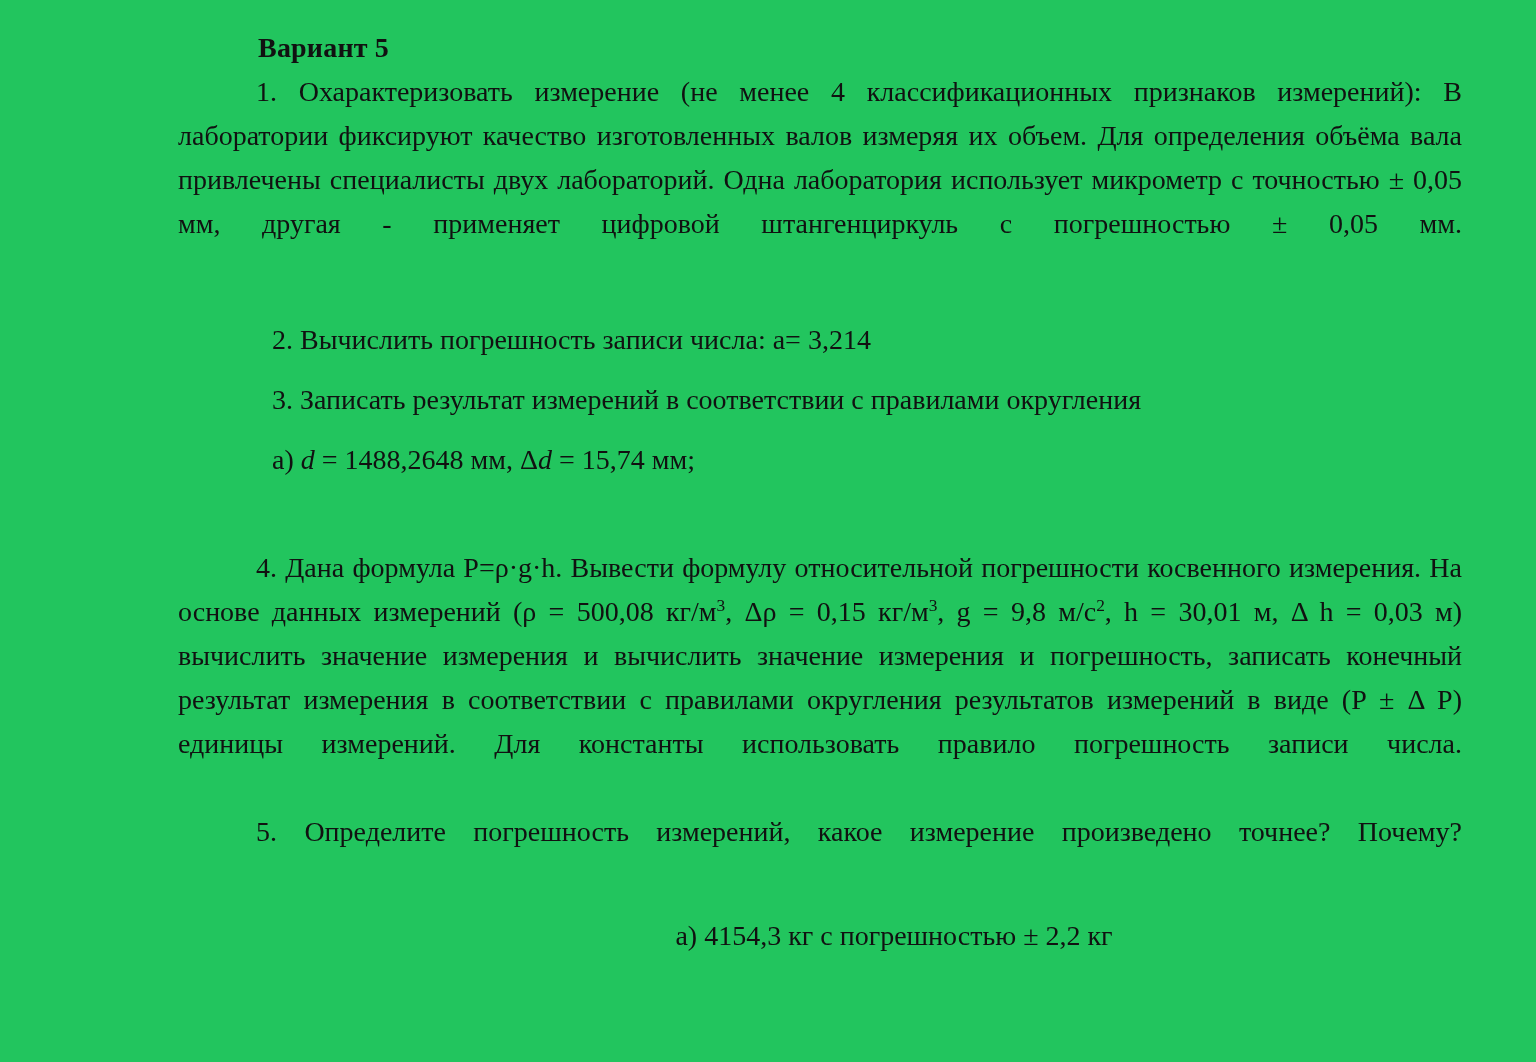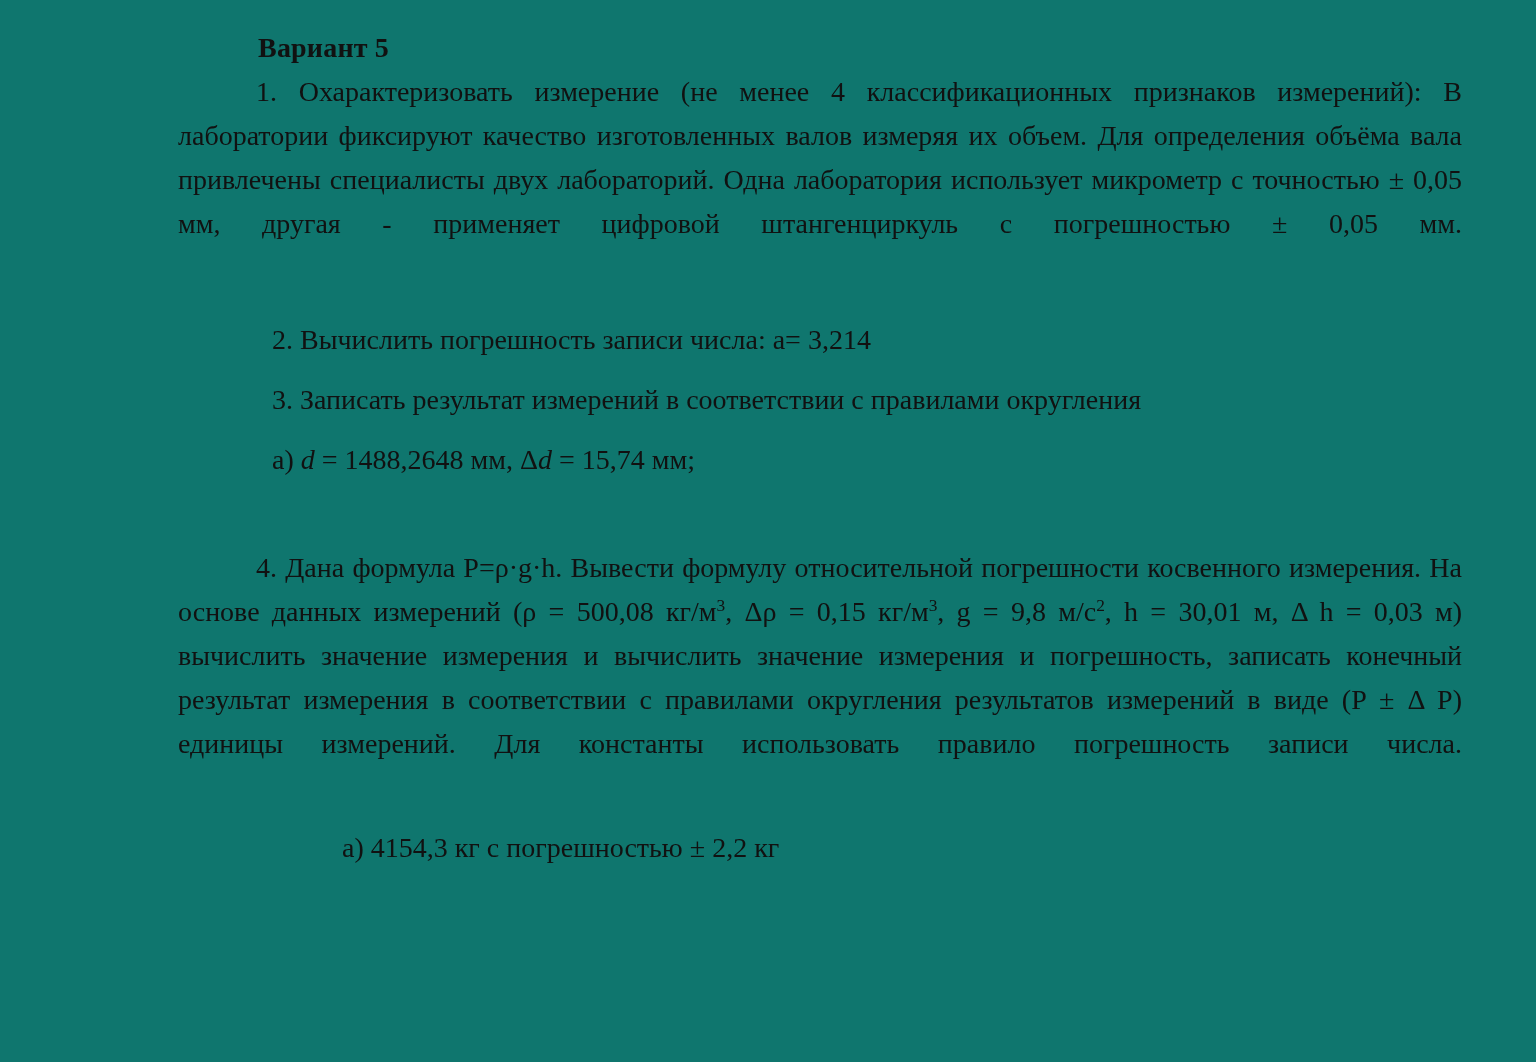--- a/index.html
+++ b/index.html
@@ -5,21 +5,21 @@
 <style>
   html, body {
     margin: 0;
     padding: 0;
     background: #ffffff;
   }
   .page {
     position: relative;
     width: 1536px;
     height: 1062px;
-    background: #0f766e;
+    background: #22c55e;
     font-family: "Liberation Serif", "DejaVu Serif", serif;
     color: #111111;
     overflow: hidden;
   }
   .content {
     position: absolute;
     left: 178px;
     top: 26px;
     width: 1284px;
   }
@@ -49,21 +49,21 @@
 
   .line {
     font-size: 28px;
     line-height: 44px;
     margin: 16px;
     text-align: left;
     white-space: nowrap;
   }
 
   .indent-sm { padding-left: 78px; }
-  .indent-lg { padding-left: 148px; }
+  .indent-lg { padding-left: 148px; text-align: center; }
 
   .gap-sm { height: 12px; }
   .gap-md { height: 22px; }
   .gap-lg { height: 26px; }
 
   i, .ital { font-style: italic; }
   sup {
     font-size: 0.62em;
     vertical-align: super;
     line-height: 0;
@@ -99,18 +99,19 @@
       <span>мм;</span>
     </p>
 
     <div class="gap-md"></div>
 
 
     <div class="gap-lg"></div>
 
     <p class="para last-justified"><span>4. Дана формула P=ρ·g·h. Вывести формулу относительной погрешности косвенного измерения. На основе данных измерений (ρ = 500,08 кг/м</span><sup>3</sup><span>, Δρ = 0,15 кг/м</span><sup>3</sup><span>, g = 9,8 м/с</span><sup>2</sup><span>, h = 30,01 м, Δ h = 0,03 м) вычислить значение измерения и вычислить значение измерения и погрешность, записать конечный результат измерения в соответствии с правилами округления результатов измерений в виде (P ± Δ P) единицы измерений. Для константы использовать правило погрешность записи числа.</span></p>
 
+    <p class="para last-justified">5. Определите погрешность измерений, какое измерение произведено точнее? Почему?</p>
 
     <p class="line indent-lg">а) 4154,3 кг   с погрешностью ± 2,2 кг</p>
 
 
   </div>
 </div>
 
 </body></html>

